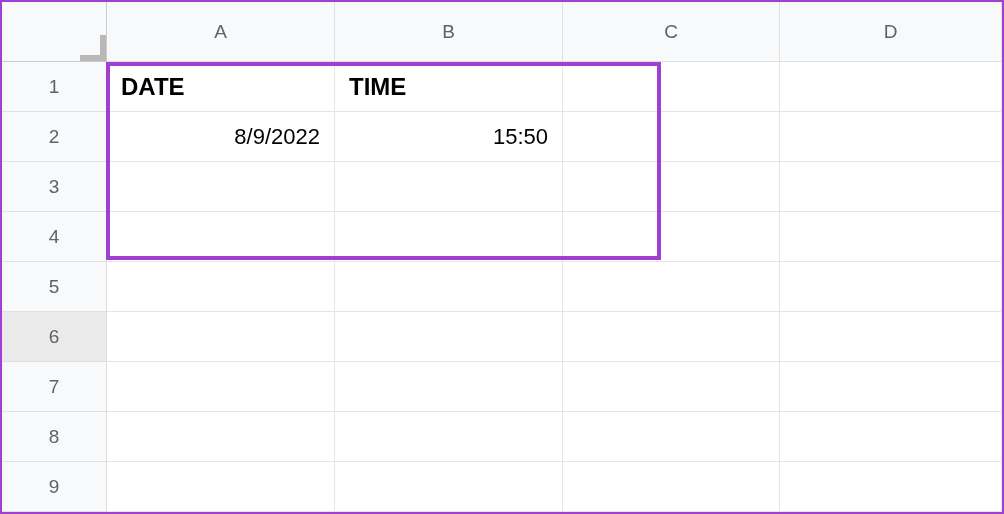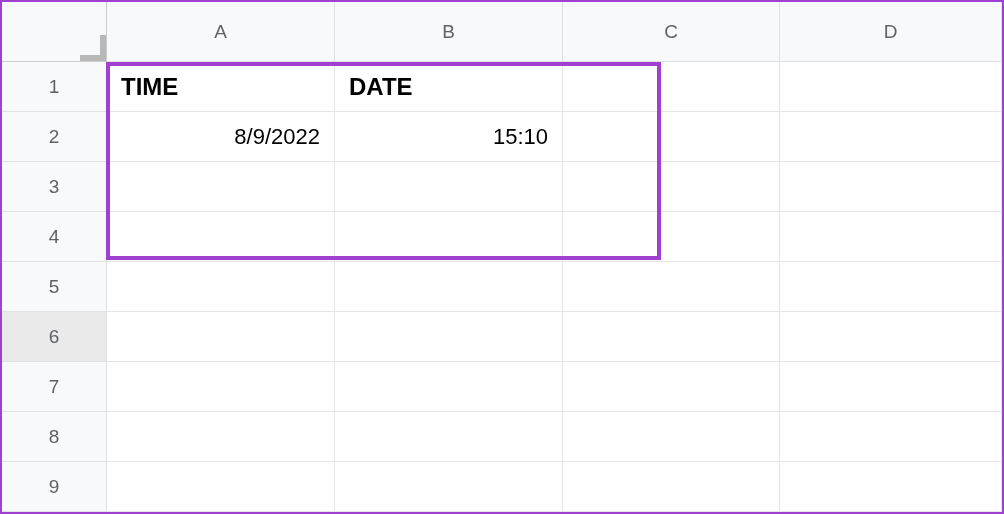--- a/index.html
+++ b/index.html
@@ -77,28 +77,28 @@
 <body>
 
 <div class="sheet">
   <div class="corner"></div>
   <div class="hdr">A</div>
   <div class="hdr">B</div>
   <div class="hdr">C</div>
   <div class="hdr">D</div>
 
   <div class="rowhdr">1</div>
+  <div class="cell bold">DATE</div>
   <div class="cell bold">TIME</div>
-  <div class="cell bold">DATE</div>
   <div class="cell"></div>
   <div class="cell"></div>
 
   <div class="rowhdr">2</div>
   <div class="cell right">8/9/2022</div>
-  <div class="cell right">15:10</div>
+  <div class="cell right">15:50</div>
   <div class="cell"></div>
   <div class="cell"></div>
 
   <div class="rowhdr">3</div>
   <div class="cell"></div>
   <div class="cell"></div>
   <div class="cell"></div>
   <div class="cell"></div>
 
   <div class="rowhdr">4</div>

